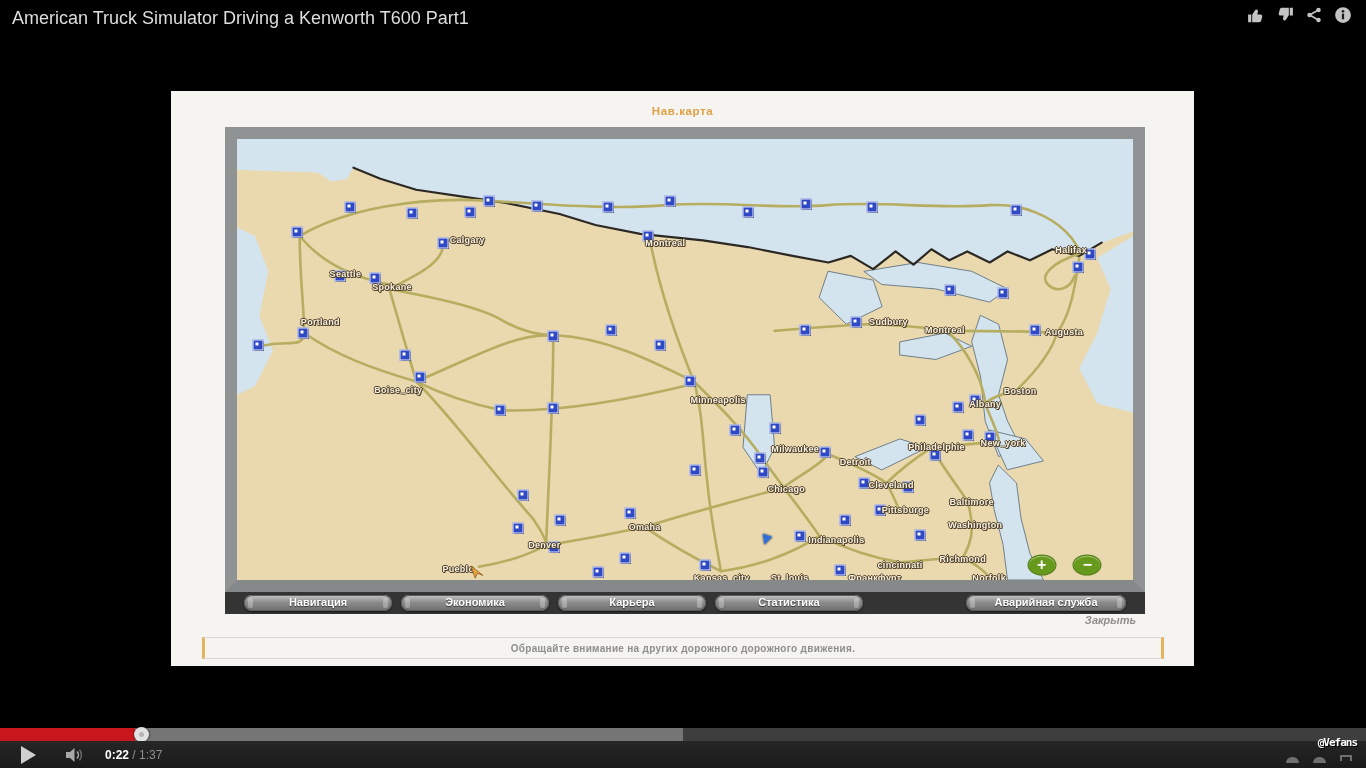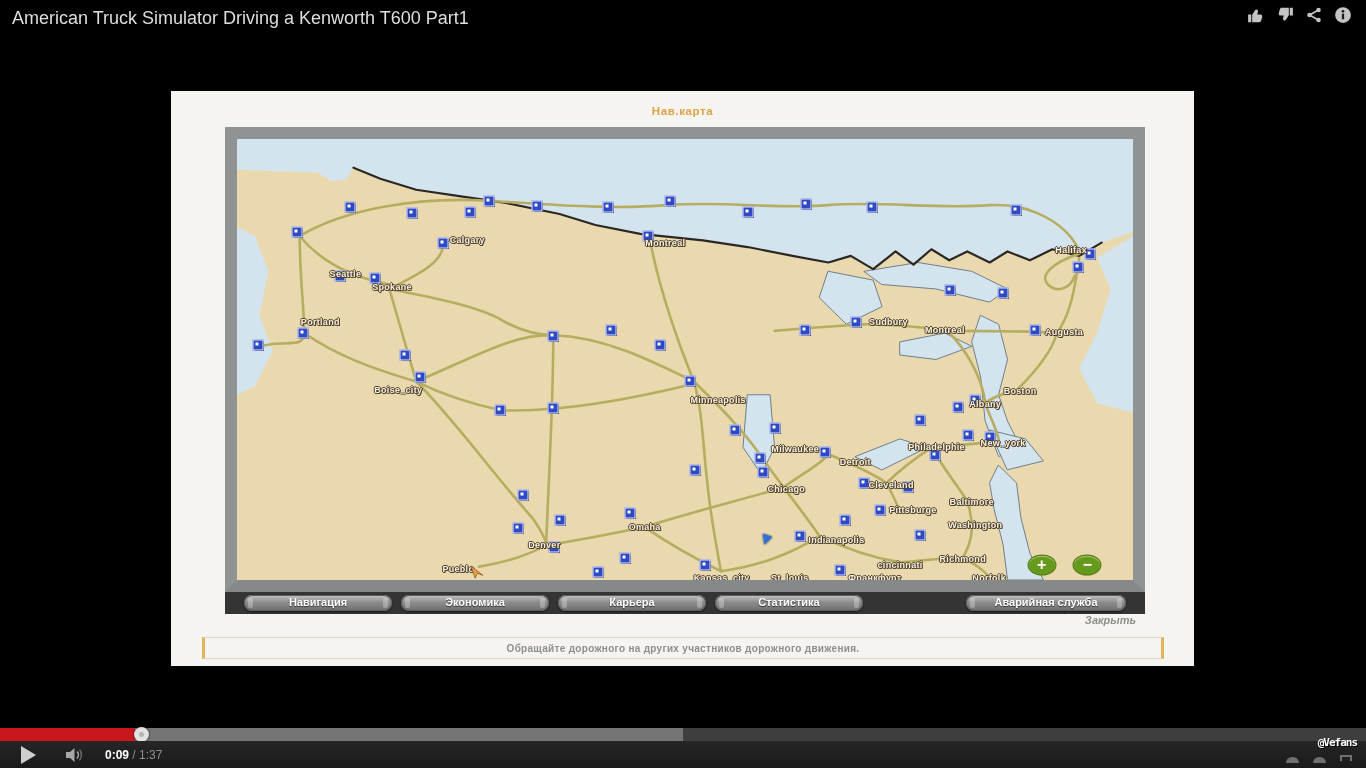--- a/index.html
+++ b/index.html
@@ -232,21 +232,21 @@
           <div class="city" style="left: 53.7%; top: 59.2%;">Minneapolis</div>
           <div class="city" style="left: 87.4%; top: 57.1%;">Boston</div>
           <div class="city" style="left: 83.5%; top: 60.1%;">Albany</div>
           <div class="city" style="left: 85.5%; top: 68.9%;">New_york</div>
           <div class="city" style="left: 75.4%; top: 69.8%; padding-left: 48px;">Philadelphie</div>
           <div class="city" style="left: 62.3%; top: 70.3%;">Milwaukee</div>
           <div class="city" style="left: 69%; top: 73.2%;">Detroit</div>
           <div class="city" style="left: 61.3%; top: 79.4%;">Chicago</div>
           <div class="city" style="left: 73%; top: 78.5%;">Cleveland</div>
           <div class="city" style="left: 82%; top: 82.3%;">Baltimore</div>
-          <div class="city" style="left: 74.6%; top: 84.1%; padding-left: 15px;">Pittsburge</div>
+          <div class="city" style="left: 74.6%; top: 84.1%;">Pittsburge</div>
           <div class="city" style="left: 82.4%; top: 87.5%;">Washington</div>
           <div class="city" style="left: 45.5%; top: 88%;">Omaha</div>
           <div class="city" style="left: 34.3%; top: 92.1%;">Denver</div>
           <div class="city" style="left: 66.9%; top: 90.9%;">Indianapolis</div>
           <div class="city" style="left: 24.7%; top: 97.5%;">Pueblo</div>
           <div class="city" style="left: 81%; top: 95.2%;">Richmond</div>
           <div class="city" style="left: 74%; top: 96.6%;">cincinnati</div>
           <div class="city" style="left: 71.2%; top: 99.5%;">Франкфурт</div>
           <div class="city" style="left: 83.5%; top: 99.5%; padding-left: 8px;">Norfolk</div>
           <div class="city" style="left: 54.1%; top: 99.5%;">Kansas_city</div>
@@ -263,36 +263,36 @@
 
   <div class="btnbar" id="button-bar">
       <div class="gbtn">Навигация</div>
       <div class="gbtn">Экономика</div>
       <div class="gbtn">Карьера</div>
       <div class="gbtn">Статистика</div>
       <div class="gbtn">Аварийная служба</div>
     </div>
   <div class="close-label">Закрыть</div>
   <div class="tipbox">
-    <span>Обращайте дорожного на других участников дорожного движения.</span>
+    <span>Обращайте внимание на других дорожного дорожного движения.</span>
   </div>
 </div>
 
 <div class="progress">
   <div class="buffered" id="buffered" style="width: 50%;"></div>
   <div class="played" id="played" style="width: 9.9%;"></div>
   <div class="scrubber" id="scrubber" style="left: calc(10.3% - 7px);"></div>
 </div>
 <div class="controls">
   <div class="play-button"></div>
   <svg class="volume-button" width="21" height="16" viewBox="0 0 21 16">
     <polygon points="1,5 5,5 9.5,1 9.5,15 5,11 1,11" fill="#a8a8a8"></polygon>
     <path d="M12 4.5 a5.2 5.2 0 0 1 0 7" stroke="#a8a8a8" stroke-width="1.6" fill="none"></path>
     <path d="M14.5 2.8 a8 8 0 0 1 0 10.4" stroke="#6d6d6d" stroke-width="1.4" fill="none"></path>
   </svg>
-  <div class="time"><span class="cur">0:09</span><span> / </span><span>1:37</span></div>
+  <div class="time"><span class="cur">0:22</span><span> / </span><span>1:37</span></div>
 </div>
 <div class="watermark">@Vefans</div>
 <div class="wm-icons">
   <div class="hump"></div>
   <div class="hump"></div>
   <div class="fsbr"></div>
 </div>
 
 </body></html>

